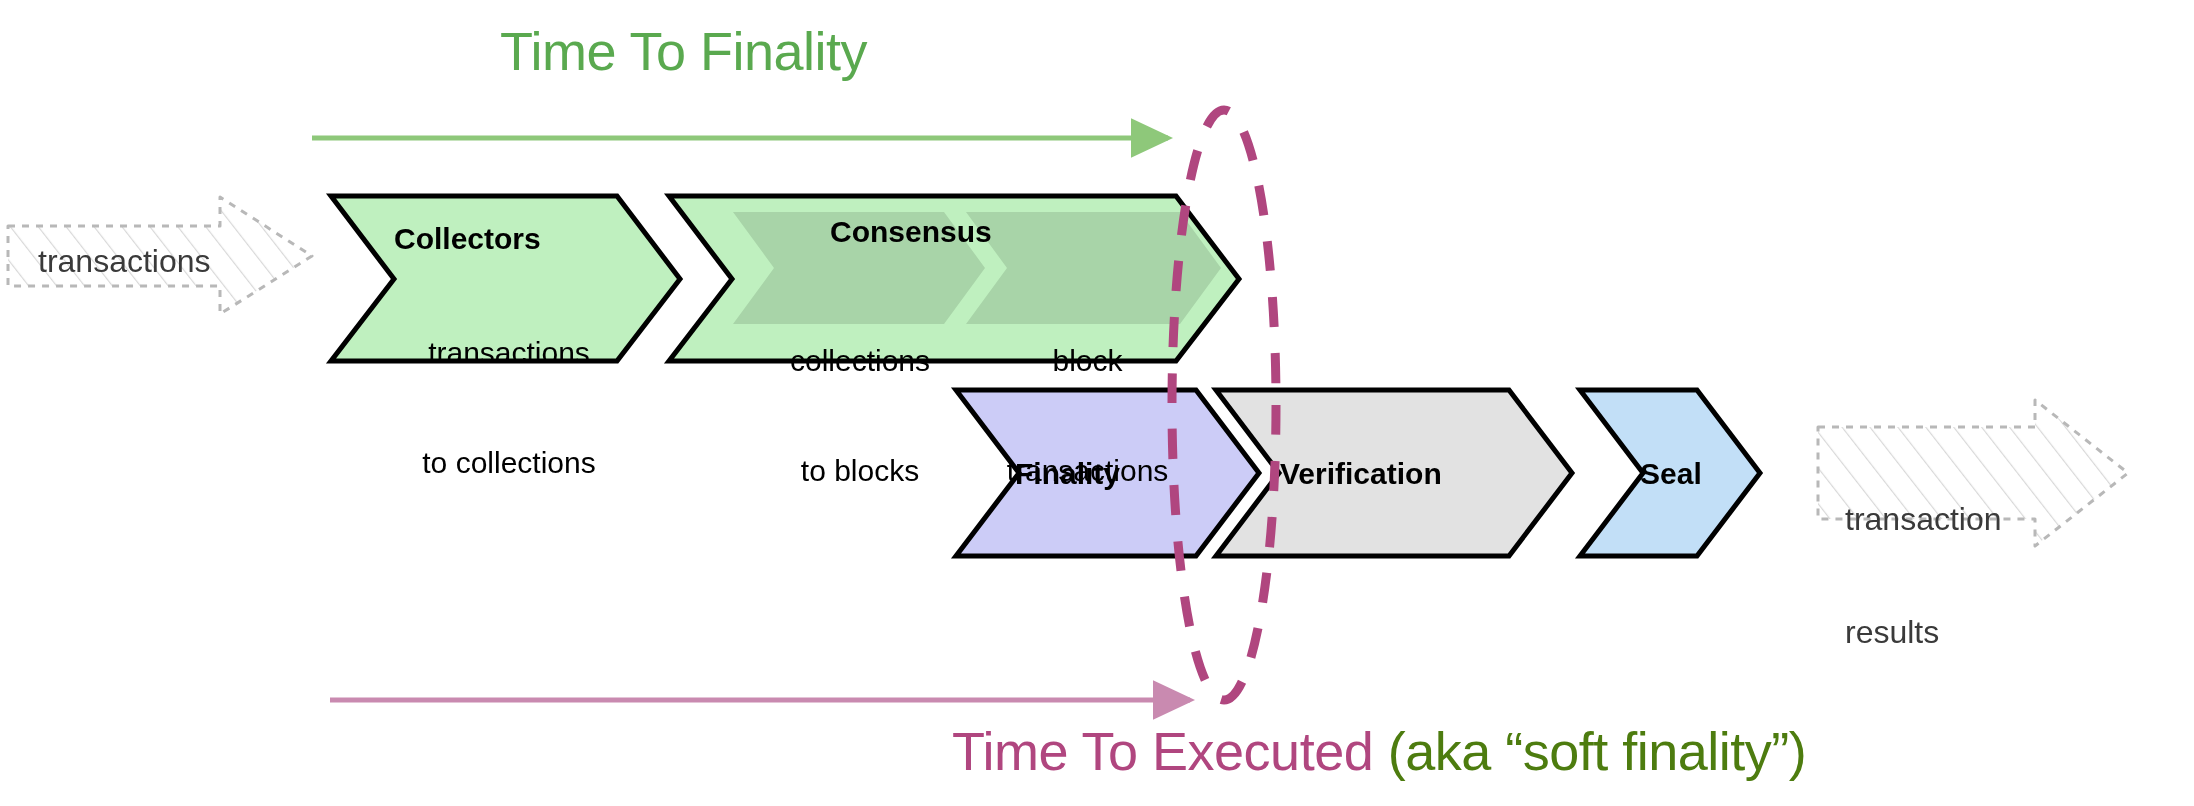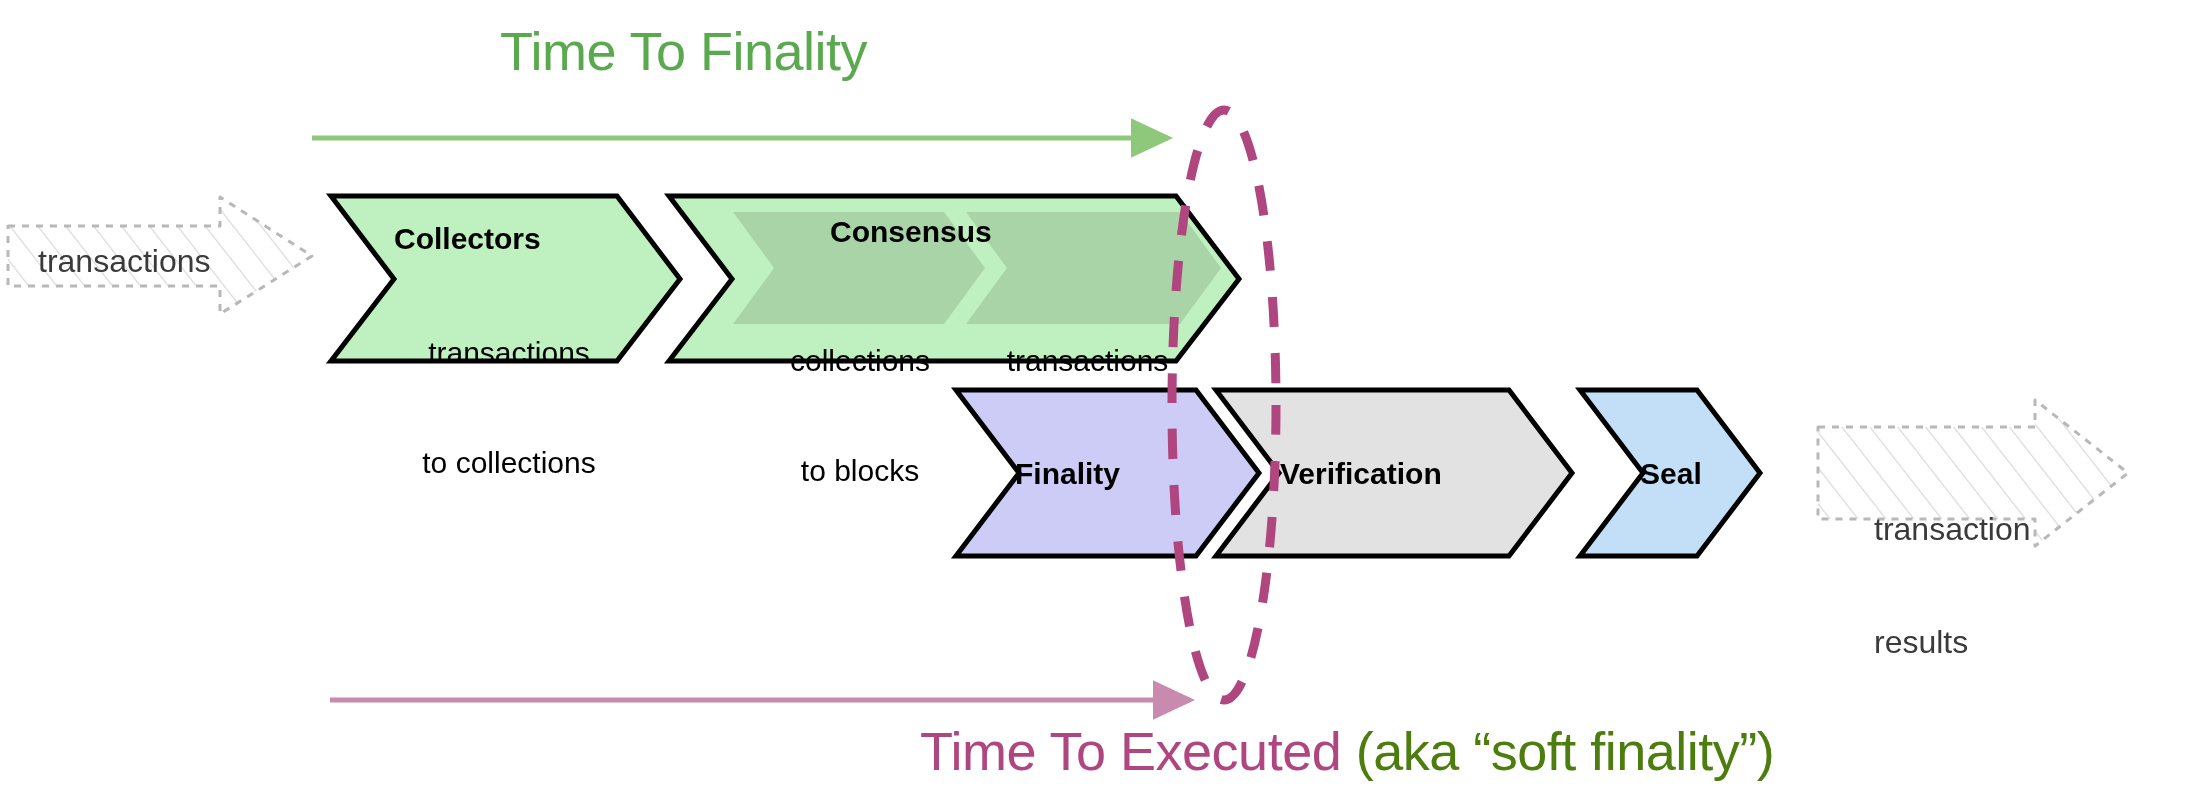--- a/index.html
+++ b/index.html
@@ -36,21 +36,21 @@
     font-size: 54px;
     color: #5aa94f;
     letter-spacing: -0.5px;
   }
   .title-tte {
     left: 920px;
     top: 720px;
     font-size: 54px;
     letter-spacing: -0.5px;
   }
-  .title-tte .accent { color: #b0467f; }
+  .title-tte .accent { color: #b0467f; margin-left: 32px; }
   .title-tte .muted  { color: #4d7c0f; }
 
   .stage-title {
     font-weight: bold;
     font-size: 30px;
     color: #000000;
     text-align: left;
   }
   .stage-sub {
     font-size: 30px;
@@ -121,37 +121,38 @@
 
     <line x1="330" y1="700" x2="1190" y2="700" stroke="#c98ab0" stroke-width="5" marker-end="url(#arrow-pink)"></line>
   </svg>
 
   <div class="lbl title-ttf">Time To Finality</div>
 
   <div class="lbl title-tte"><span class="accent">Time To Executed</span><span class="muted"> (aka “soft finality”)</span></div>
 
   <div class="lbl ghost-text" style="left:38px; top:243px;">transactions</div>
 
-  <div class="lbl ghost-text" style="left:1845px; top:435px;margin-left:29px;">
+  <div class="lbl ghost-text" style="left:1845px; top:425px;">
     <div>transaction</div>
     <div>results</div>
   </div>
 
   <div class="lbl stage-title" style="left:394px; top:222px; width:230px;">Collectors</div>
   <div class="lbl stage-sub" style="left:384px; top:262px; width:250px;">
     <div>transactions</div>
     <div>to collections</div>
   </div>
 
   <div class="lbl stage-title" style="left:830px; top:215px; width:250px;">Consensus</div>
   <div class="lbl stage-sub" style="left:760px; top:270px; width:200px;">
     <div>collections</div>
     <div>to blocks</div>
   </div>
   <div class="lbl stage-sub" style="left:980px; top:270px; width:215px;">
+    <div>block</div>
     <div>transactions</div>
   </div>
 
   <div class="lbl stage-title" style="left:1015px; top:457px; width:215px;">Finality</div>
   <div class="lbl stage-title" style="left:1280px; top:457px; width:235px;">Verification</div>
   <div class="lbl stage-title" style="left:1640px; top:457px; width:80px;">Seal</div>
 
 </div>
 
 </body></html>

